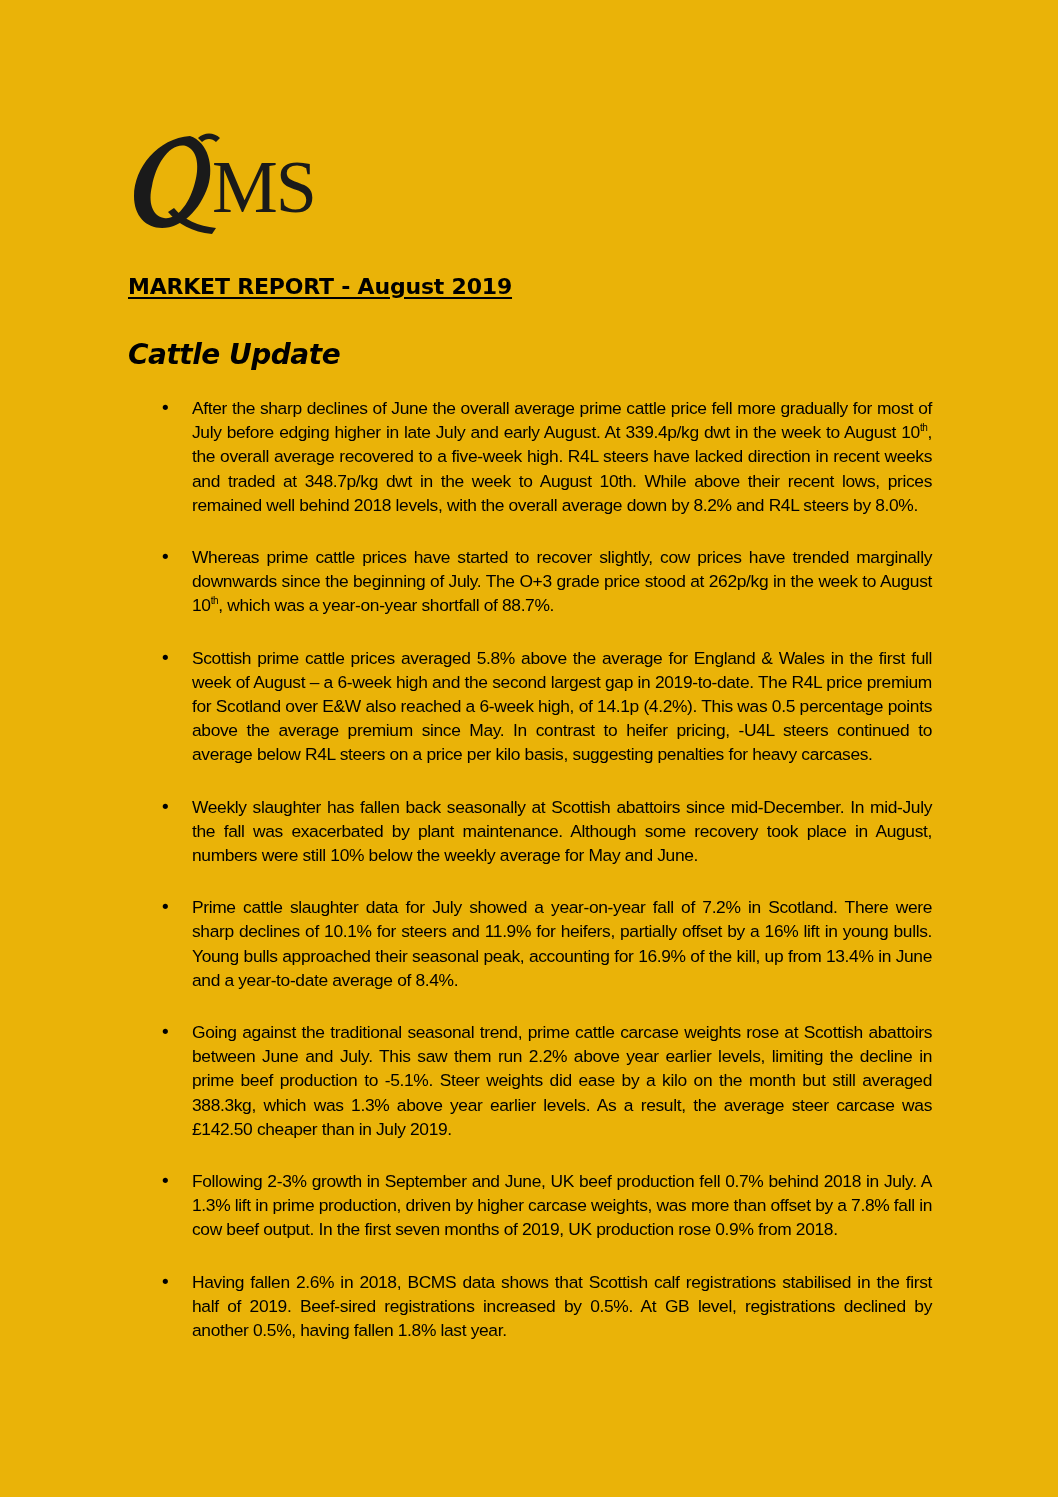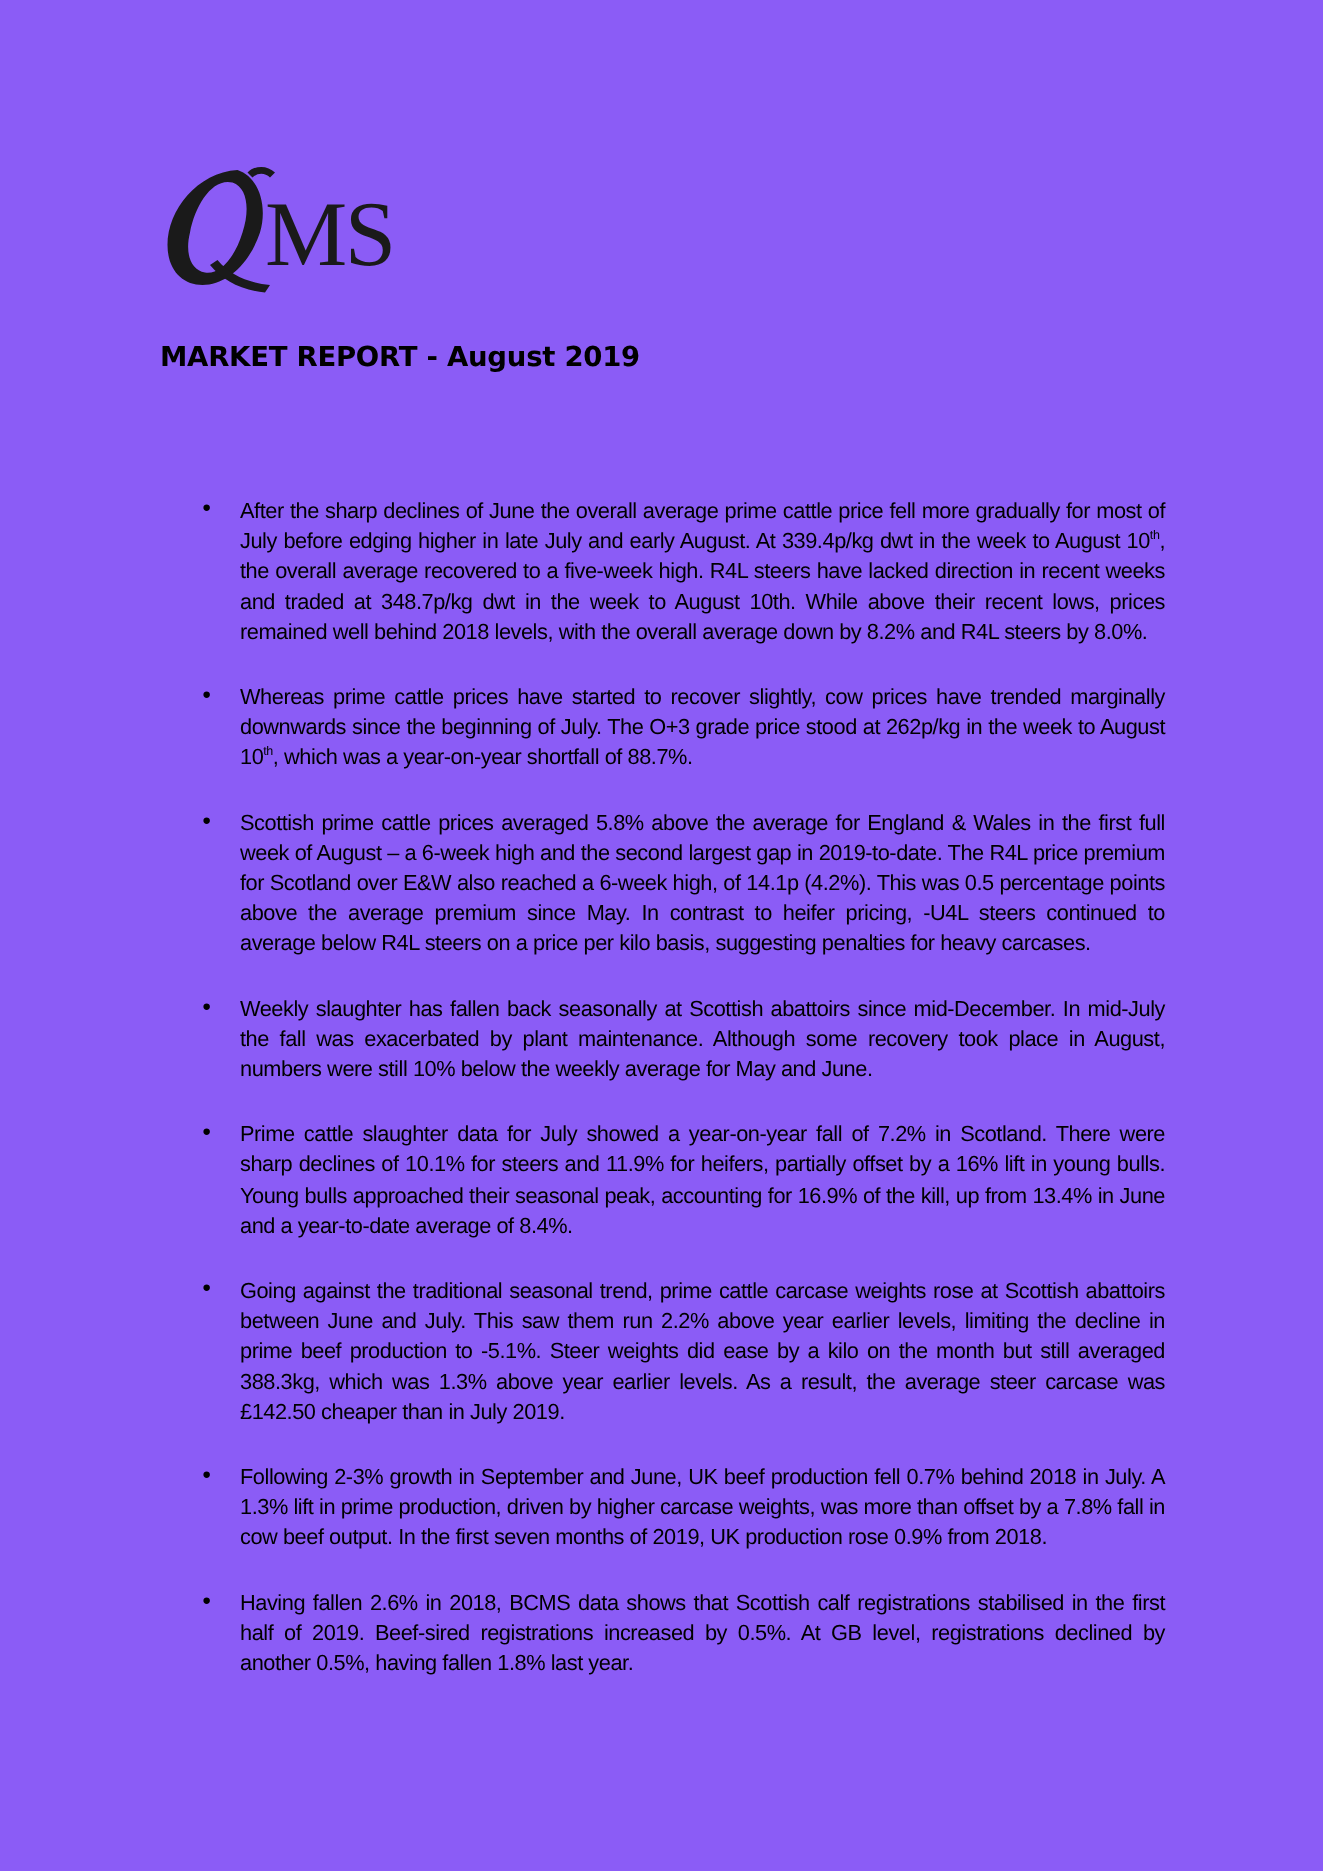--- a/index.html
+++ b/index.html
@@ -1,23 +1,23 @@
 <!DOCTYPE html>
 <html><head>
 <meta charset="utf-8">
 <style>
   html, body { margin: 0; padding: 0; background: #ffffff; }
   body { width: 1058px; height: 1497px; position: relative; overflow: hidden; color: #000; }
-  .page { position: absolute; left: 0; top: 0; width: 1058px; height: 1497px; background: #8b5cf6; }
+  .page { position: absolute; left: 0; top: 0; width: 1058px; height: 1497px; background: #eab308; }
   .logo { position: absolute; left: 128px; top: 128px; width: 220px; height: 110px; }
   .logo svg { display: block; }
   .report-title {
     position: absolute; left: 128px; top: 274px;
     font-family: "DejaVu Sans", sans-serif; font-weight: bold; font-size: 22px;
-    text-underline-offset: 3px; text-decoration-thickness: 2px;
+    text-decoration: underline; text-underline-offset: 3px; text-decoration-thickness: 2px;
     letter-spacing: -0.2px; white-space: nowrap;
   }
   .section-title {
     position: absolute; left: 128px; top: 338px;
     font-family: "DejaVu Sans", sans-serif; font-weight: bold; font-style: italic; font-size: 28px;
     letter-spacing: -0.5px; white-space: nowrap;
   }
   .bullets { position: absolute; left: 160px; top: 396px; width: 772px; margin: 0; padding: 0; list-style: none; }
   .bullet { position: relative; padding-left: 32px; margin: 0 0 28px 0; }
   .bullet-dot {
@@ -43,20 +43,21 @@
                M58 18 C70 22 72 40 66 58 C60 78 48 92 36 90 C24 88 20 74 24 58 C28 36 42 14 58 18 Z" fill="#1a1a1a"></path>
       <path d="M40 84 C50 96 64 104 84 106 L88 100 C70 98 56 92 46 80 Z" fill="#1a1a1a"></path>
       <path d="M70 10 C76 4 86 4 92 10 L88 14 C84 10 78 10 74 14 Z" fill="#1a1a1a"></path>
 
       <text x="84" y="84" font-family="Liberation Serif, serif" font-size="74" fill="#1a1a1a" letter-spacing="-2">MS</text>
     </svg>
   </div>
 
   <div class="report-title">MARKET REPORT - August 2019</div>
 
+  <div class="section-title">Cattle Update</div>
 
   <ul class="bullets">
     <li class="bullet">
       <span class="bullet-dot">•</span>
       <span class="bullet-text"><span>After the sharp declines of June the overall average prime cattle price fell more gradually for most of July before edging higher in late July and early August.  At 339.4p/kg dwt in the week to August 10</span><sup>th</sup><span>, the overall average recovered to a five-week high.  R4L steers have lacked direction in recent weeks and traded at 348.7p/kg dwt in the week to August 10th.  While above their recent lows, prices remained well behind 2018 levels, with the overall average down by 8.2% and R4L steers by 8.0%.</span></span>
     </li>
     <li class="bullet">
       <span class="bullet-dot">•</span>
       <span class="bullet-text"><span>Whereas prime cattle prices have started to recover slightly, cow prices have trended marginally downwards since the beginning of July.  The O+3 grade price stood at 262p/kg in the week to August 10</span><sup>th</sup><span>, which was a year-on-year shortfall of 88.7%.</span></span>
     </li>

